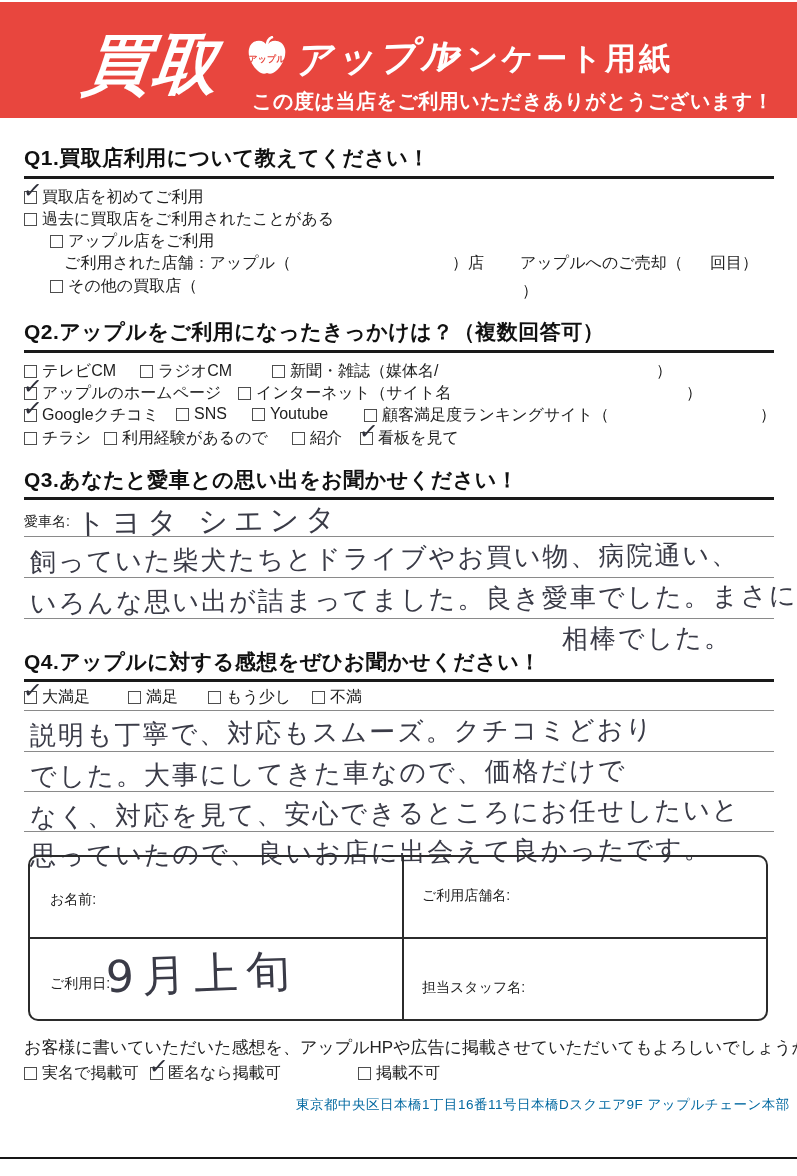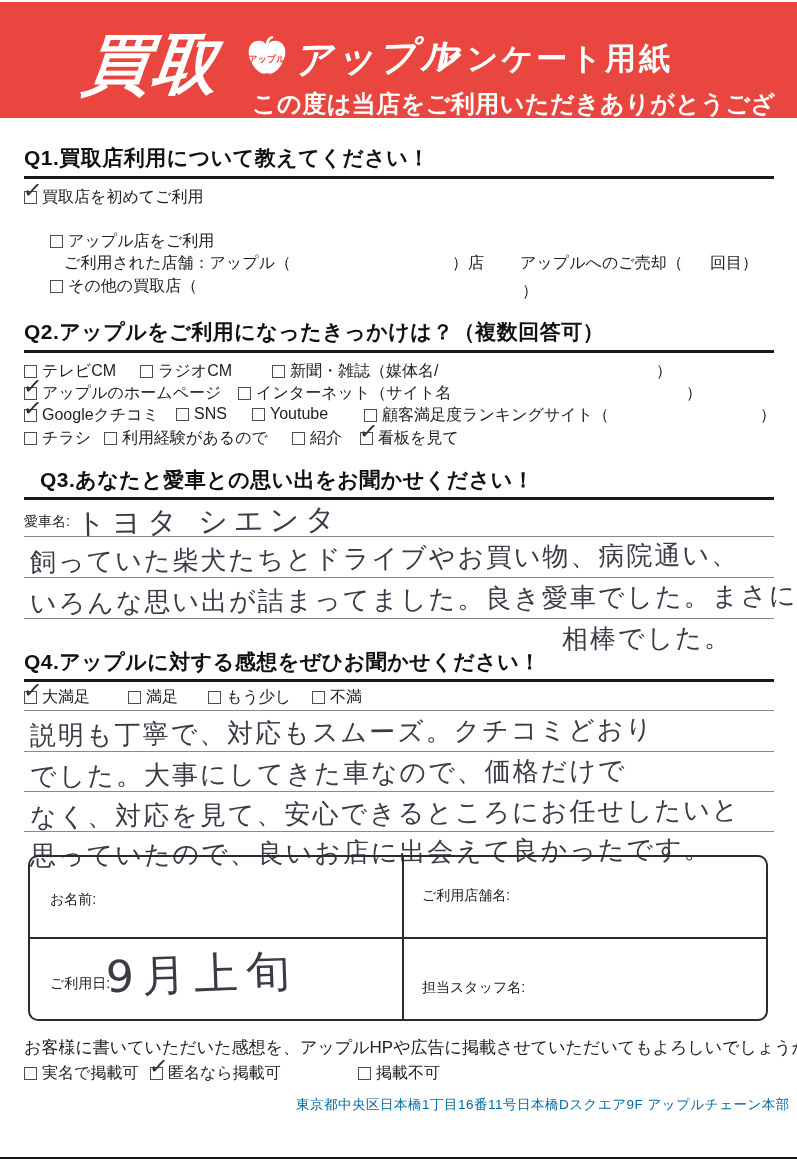--- a/index.html
+++ b/index.html
@@ -8,21 +8,21 @@
   .page { position:relative; width:797px; height:1176px; background:#fff; overflow:hidden; margin:0 auto; }
   .abs { position:absolute; white-space:nowrap; }
 
   
   .banner { position:absolute; left:0; top:2px; width:797px; height:116px; background:#e8463e; }
   .kaitori { position:absolute; left:84px; top:18px; font-size:66px; font-weight:900; font-style:italic;
              color:#fff; letter-spacing:2px; transform:skewX(-6deg); }
   .brand-script { position:absolute; left:294px; top:30px; font-size:38px; font-weight:800; font-style:italic;
                   color:#fff; letter-spacing:3px; transform:rotate(-2deg); }
   .sheet-title { position:absolute; left:432px; top:36px; font-size:31px; font-weight:800; color:#fff; letter-spacing:3px; }
-  .banner-sub { position:absolute; left:252px; top:86px; font-size:24px; font-weight:700; color:#fff; letter-spacing:0.5px; }
+  .banner-sub { position:absolute; left:252px; top:86px; font-size:20px; font-weight:700; color:#fff; letter-spacing:0.5px; }
   .apple-logo { position:absolute; left:244px; top:34px; }
 
   
   .sec-title { font-size:21px; font-weight:700; color:#111; letter-spacing:0.5px; }
   .rule-thick { position:absolute; left:24px; width:750px; height:3px; background:#1a1a1a; }
   .rule-thin  { position:absolute; left:24px; width:750px; height:1px; background:#8a8a8a; }
 
   
   .opt { position:absolute; display:inline-flex; align-items:center; font-size:16px; color:#222; white-space:nowrap; }
   .cb { position:relative; display:inline-block; width:13px; height:13px; border:1.5px solid #4e4e4e;
@@ -69,20 +69,24 @@
 
   <div class="abs sec-title" style="left:24px;top:144px">Q1.買取店利用について教えてください！</div>
   <div class="rule-thick" style="top:176px"></div>
 
   <span class="opt" style="left:24px;top:187px">
     <span class="cb">
         <span class="tick">✓</span>
       </span>
     <span>買取店を初めてご利用</span>
   </span>
+  <span class="opt" style="left:24px;top:209px">
+    <span class="cb"></span>
+    <span>過去に買取店をご利用されたことがある</span>
+  </span>
   <span class="opt" style="left:50px;top:231px">
     <span class="cb"></span>
     <span>アップル店をご利用</span>
   </span>
   <span class="abs plain" style="left:64px;top:253px">ご利用された店舗：アップル（</span>
   <span class="abs plain" style="left:452px;top:253px">）店</span>
   <span class="abs plain" style="left:520px;top:253px">アップルへのご売却（</span>
   <span class="abs plain" style="left:710px;top:253px">回目）</span>
   <span class="opt" style="left:50px;top:276px">
     <span class="cb"></span>
@@ -151,21 +155,21 @@
     <span class="cb"></span>
       <span>紹介</span>
   </span>
   <span class="opt" style="left:360px;top:428px">
     <span class="cb">
         <span class="tick">✓</span>
       </span>
     <span>看板を見て</span>
   </span>
 
-  <div class="abs sec-title" style="left:40px;top:466px">Q3.あなたと愛車との思い出をお聞かせください！</div>
+  <div class="abs sec-title" style="left:24px;top:466px">Q3.あなたと愛車との思い出をお聞かせください！</div>
   <div class="rule-thick" style="top:497px"></div>
 
   <span class="abs small-lbl" style="left:24px;top:513px">愛車名:</span>
   <span class="abs hw hw-car" style="left:76px;top:502px">トヨタ シエンタ</span>
 
   <div class="rule-thin" style="top:536px"></div>
   <span class="abs hw hw-q" style="left:30px;top:541px">飼っていた柴犬たちとドライブやお買い物、病院通い、</span>
   <div class="rule-thin" style="top:577px"></div>
   <span class="abs hw hw-q" style="left:30px;top:582px">いろんな思い出が詰まってました。良き愛車でした。まさに</span>
   <div class="rule-thin" style="top:618px"></div>

